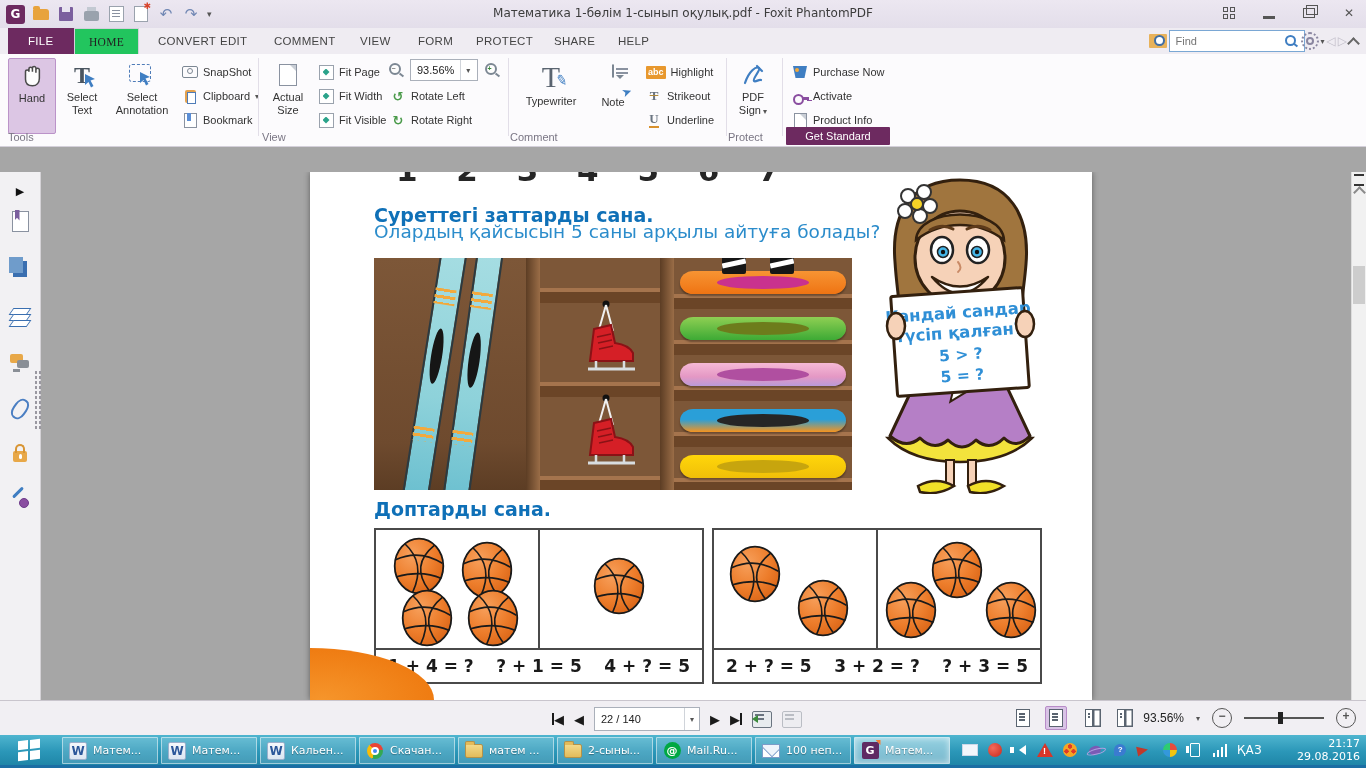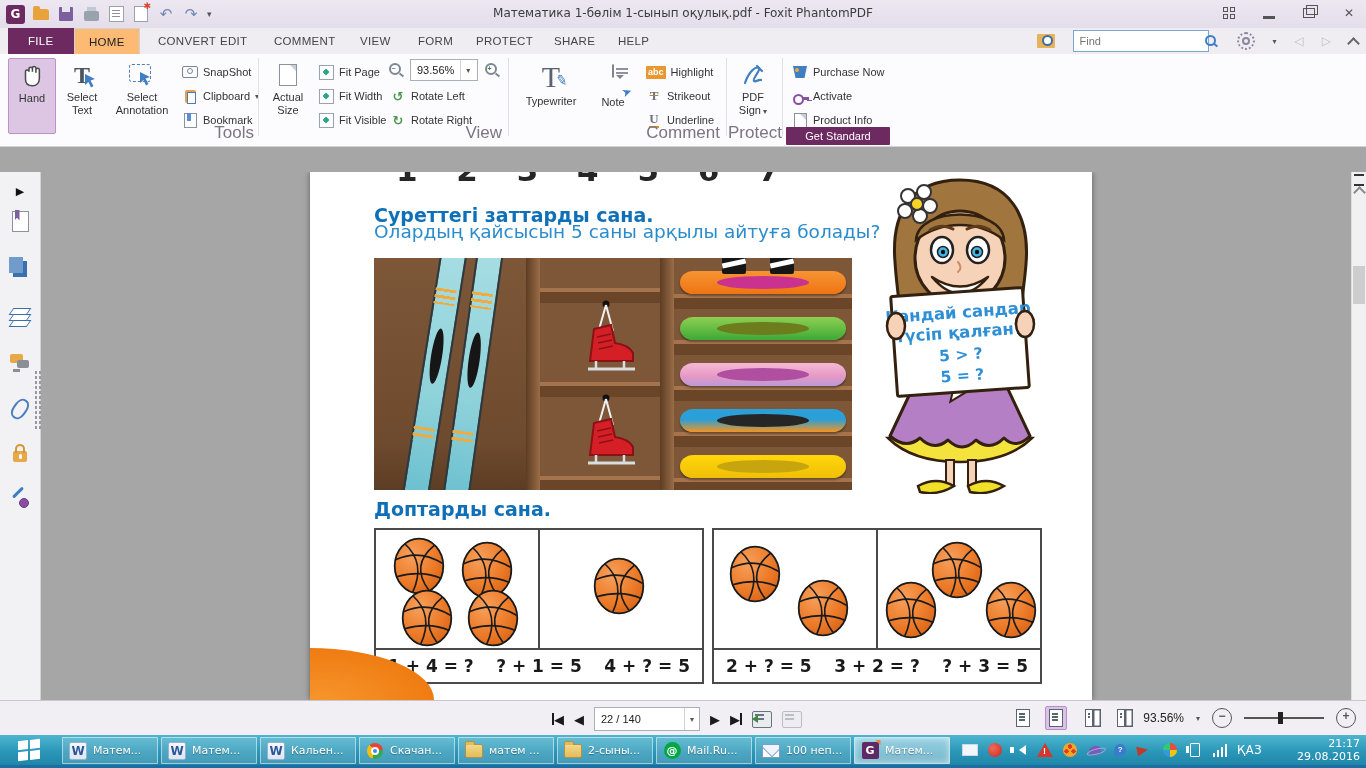--- a/index.html
+++ b/index.html
@@ -32,38 +32,38 @@
   .ico-grid4{display:grid;grid-template-columns:5px 5px;grid-template-rows:5px 5px;gap:2px;}
   .ico-grid4 i{border:1px solid #555;}
   .ico-min{width:12px;height:3px;background:#555;margin-top:8px;}
   .ico-restore{width:10px;height:8px;border:1px solid #555;position:relative;background:#e9e4ee;}
   .ico-restore:before{content:"";position:absolute;left:2px;top:-4px;width:10px;height:8px;border:1px solid #555;}
 
   
   #ribbonTabs{left:0;top:28px;width:1366px;height:26px;background:#efecf2;}
   .rtab{position:absolute;top:0;height:26px;line-height:26px;padding:0 14px;font-size:11.5px;color:#444;letter-spacing:.3px;}
   .rtab.file{left:8px;background:#6d2a60;color:#fff;padding:0 20px;}
-  .rtab.active{background:#fdba74;border:1px solid #d4d0da;border-bottom:none;color:#222;}
-  .findzone{position:absolute;right:8px;top:2px;display:flex;align-items:center;gap:18px;}
+  .rtab.active{background:#22c55e;border:1px solid #d4d0da;border-bottom:none;color:#222;font-family:Liberation Serif, serif;}
+  .findzone{position:absolute;right:8px;top:2px;display:flex;align-items:center;gap:2px;}
   .ico-foldersearch{width:18px;height:14px;background:#e8b25a;border-radius:1px;position:relative;}
   .ico-foldersearch:after{content:"";position:absolute;right:2px;top:1px;width:7px;height:7px;border:2px solid #3f6ea5;border-radius:50%;background:#fff;}
   #findbox{width:108px;height:20px;border:1px solid #7aa7d4;background:#fff;font-size:11px;padding:0 20px 0 6px;outline:none;color:#333;}
   .find-mag{position:relative;margin-left:-24px;width:16px;height:16px;}
   .find-mag:before{content:"";position:absolute;left:2px;top:2px;width:7px;height:7px;border:2px solid #3f7ec2;border-radius:50%;}
   .find-mag:after{content:"";position:absolute;left:10px;top:11px;width:5px;height:2px;background:#3f7ec2;transform:rotate(40deg);}
   .gear{width:14px;height:14px;border:2px dotted #8a86a0;border-radius:50%;position:relative;}
   .gear:before{content:"";position:absolute;left:3px;top:3px;width:4px;height:4px;border:2px solid #8a86a0;border-radius:50%;}
   .mini-caret{font-size:8px;color:#555;}
   .hist{font-size:12px;color:#c2bfca;}
   .chev-up{width:7px;height:7px;border-left:2px solid #666;border-top:2px solid #666;transform:rotate(45deg);margin-top:4px;}
 
   
   #ribbon{left:0;top:54px;width:1366px;height:92px;background:#fcfbfd;border-bottom:1px solid #d4d0da;}
   .rsep{position:absolute;top:4px;height:78px;width:1px;background:#e2dee8;}
-  .rgroup-label{position:absolute;bottom:3px;font-size:17px;color:#7a7684;text-align:right;}
+  .rgroup-label{position:absolute;bottom:3px;font-size:11px;color:#7a7684;text-align:left;}
   .bigbtn{position:absolute;top:4px;display:flex;flex-direction:column;align-items:center;justify-content:flex-start;gap:3px;font-size:11px;color:#333;text-align:center;line-height:13px;padding-top:4px;border-radius:2px;}
   .bigbtn.sel{background:#dcc6e4;border:1px solid #bb93c9;}
   .smallrow{position:absolute;display:flex;align-items:center;gap:5px;font-size:11px;color:#333;height:20px;white-space:nowrap;}
   .sico{display:inline-flex;width:16px;height:16px;align-items:center;justify-content:center;}
   
   .ico-snapshot{width:14px;height:10px;border:1.5px solid #7c8793;border-radius:2px;position:relative;}
   .ico-snapshot:before{content:"";position:absolute;left:4px;top:1px;width:4px;height:4px;border:1.5px solid #7c8793;border-radius:50%;}
   .ico-clipboard{width:11px;height:13px;background:#e3a14e;border-radius:2px;position:relative;}
   .ico-clipboard:before{content:"";position:absolute;left:2px;top:2px;width:7px;height:10px;background:#fff;border:1px solid #4f7cb8;}
   .ico-bookmark{width:11px;height:13px;background:#fff;border:1px solid #8a92a0;position:relative;}

